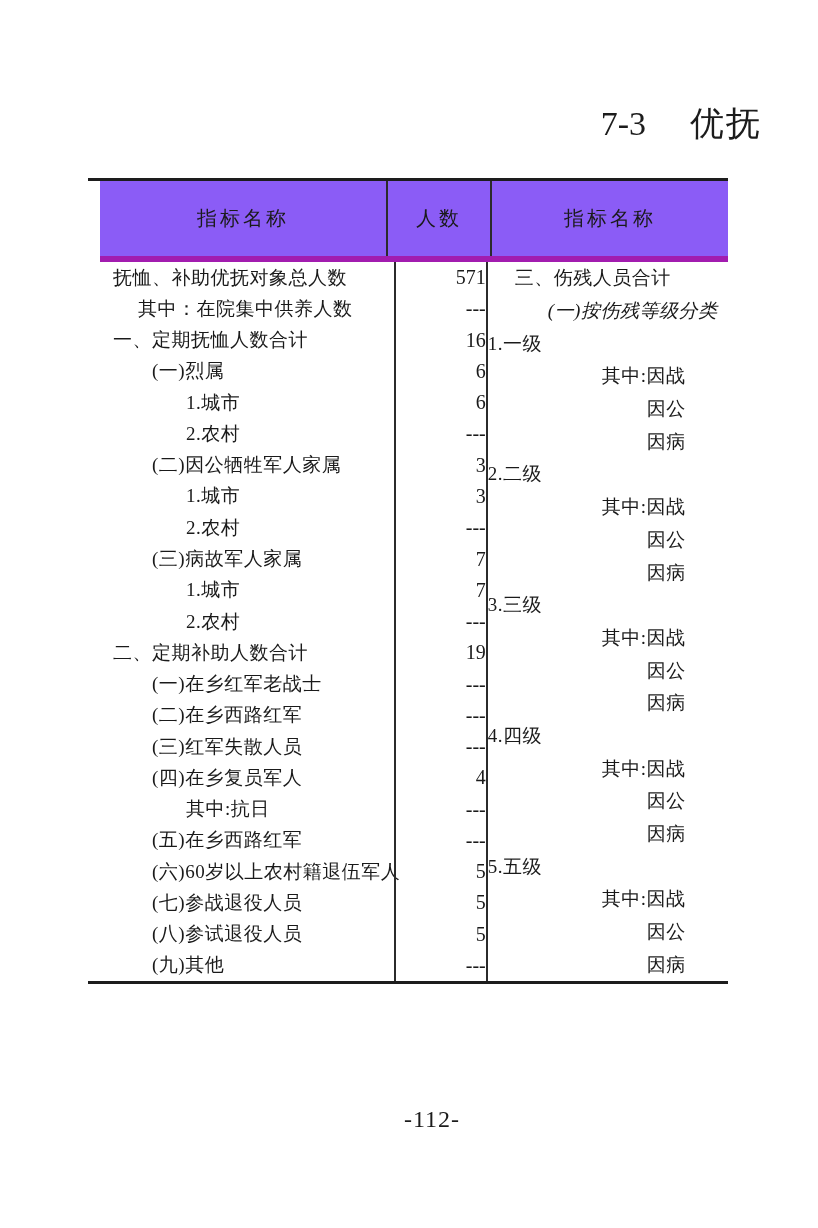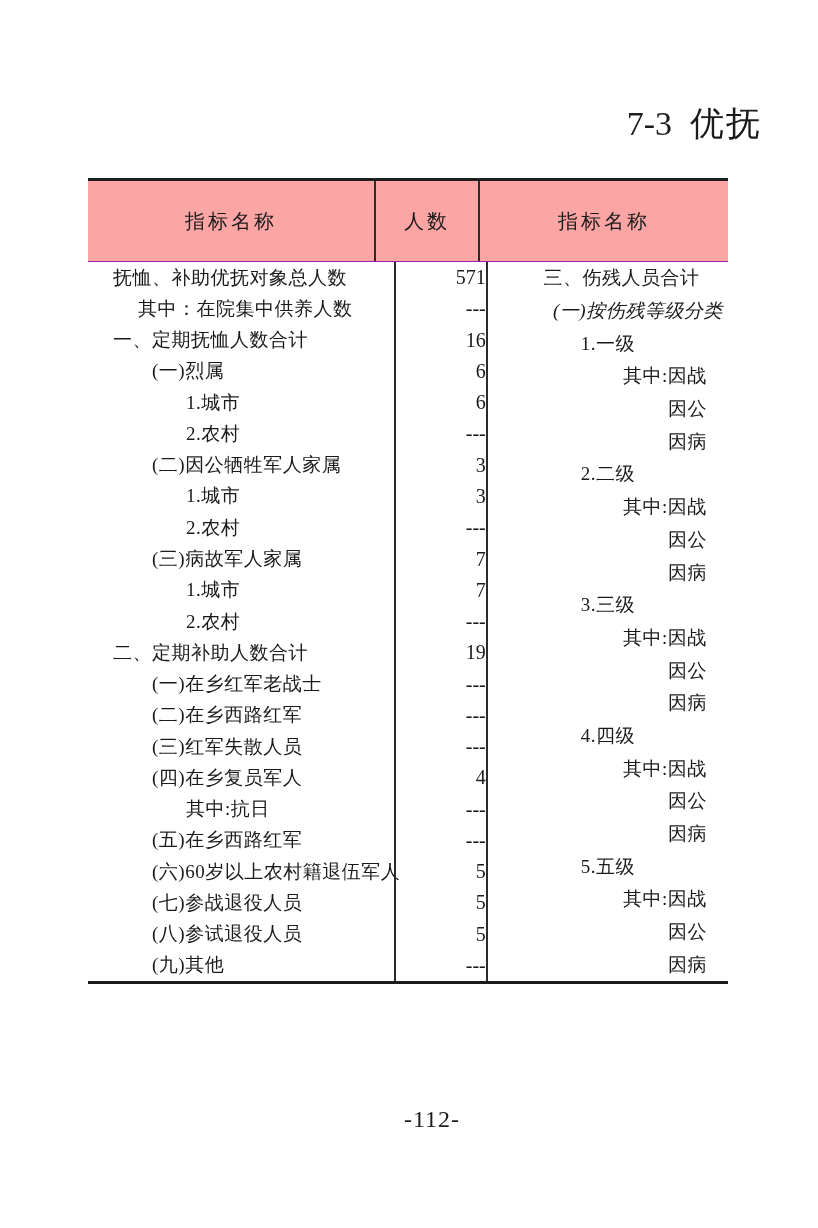--- a/index.html
+++ b/index.html
@@ -9,39 +9,39 @@
     font-family:"Liberation Serif","DejaVu Serif",serif;
     color:#1a1a1a;
     position:relative;
     overflow:hidden;
   }
   .page{position:absolute;inset:0;}
 
   
   .doc-title{
     position:absolute;top:104px;right:56px;
-    display:flex;align-items:baseline;gap:18px;
+    display:flex;align-items:baseline;gap:44px;
     font-size:34px;line-height:1.2;
     color:#1c1c1c;
   }
   .doc-title .t-cn{letter-spacing:2px;}
 
   
   .stat-table{
     position:absolute;left:88px;top:178px;width:640px;
     border-top:3px solid #1d1d1d;
     border-bottom:3px solid #1d1d1d;
     box-sizing:border-box;
   }
   .thead{
     display:flex;height:81px;
-    background:#fca5a5;
-    border-bottom:1px solid #a21caf;
+    background:#8b5cf6;
+    border-bottom:6px solid #a21caf;
     box-sizing:border-box;
-    font-size:20px;letter-spacing:3px;
+    font-size:20px;letter-spacing:3px;margin-left:12px;
   }
   .th{display:flex;align-items:center;justify-content:center;box-sizing:border-box;}
   .th-left{width:286px;}
   .th-num{width:106px;border-left:2px solid #2b2b2b;border-right:2px solid #2b2b2b;}
   .th-right{flex:1;}
 
   .tbody{display:flex;height:719px;margin-left:20px;}
   .col-main{width:392px;display:flex;flex-direction:column;}
   .lrow{flex:1;display:flex;align-items:center;min-height:0;}
   .lab{
@@ -49,21 +49,21 @@
     font-size:19px;letter-spacing:0.5px;
     white-space:nowrap;overflow:visible;
   }
   .val{
     flex:1;height:100%;box-sizing:border-box;
     border-left:2px solid #2b2b2b;border-right:2px solid #2b2b2b;
     display:flex;align-items:center;justify-content:flex-end;
     font-size:20px;
   }
   .col-right{
-    width:248px;display:flex;flex-direction:column;box-sizing:border-box;align-items:center;
+    width:248px;display:flex;flex-direction:column;box-sizing:border-box;
   }
   .rrow{flex:1;display:flex;align-items:center;min-height:0;
     font-size:19px;letter-spacing:0.5px;white-space:nowrap;}
 
   
   .col-main .lvl-0 .lab{padding-left:5px;}
   .col-main .lvl-1 .lab{padding-left:30px;}
   .col-main .lvl-2 .lab{padding-left:44px;}
   .col-main .lvl-3 .lab{padding-left:78px;}
   

